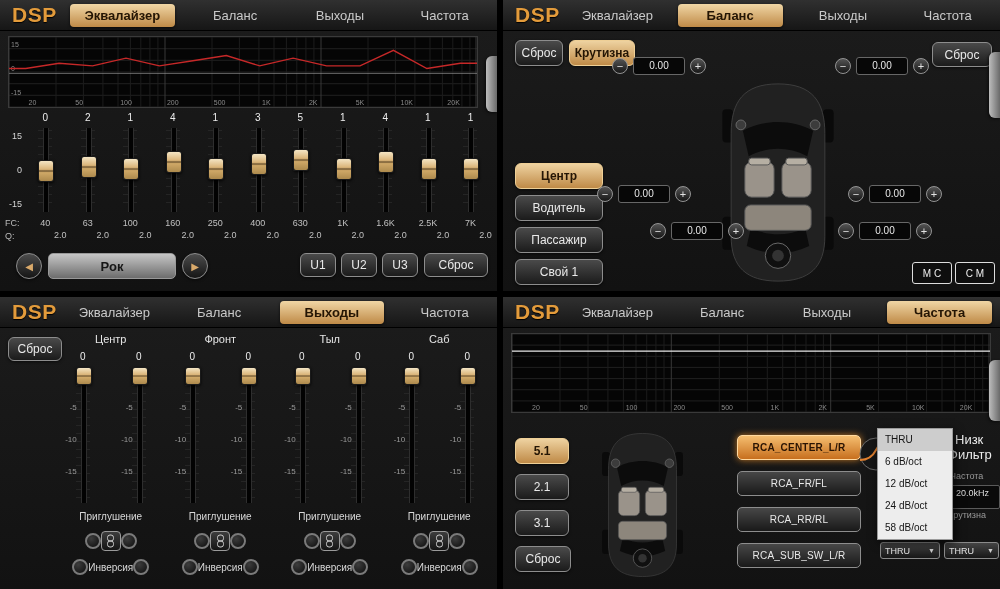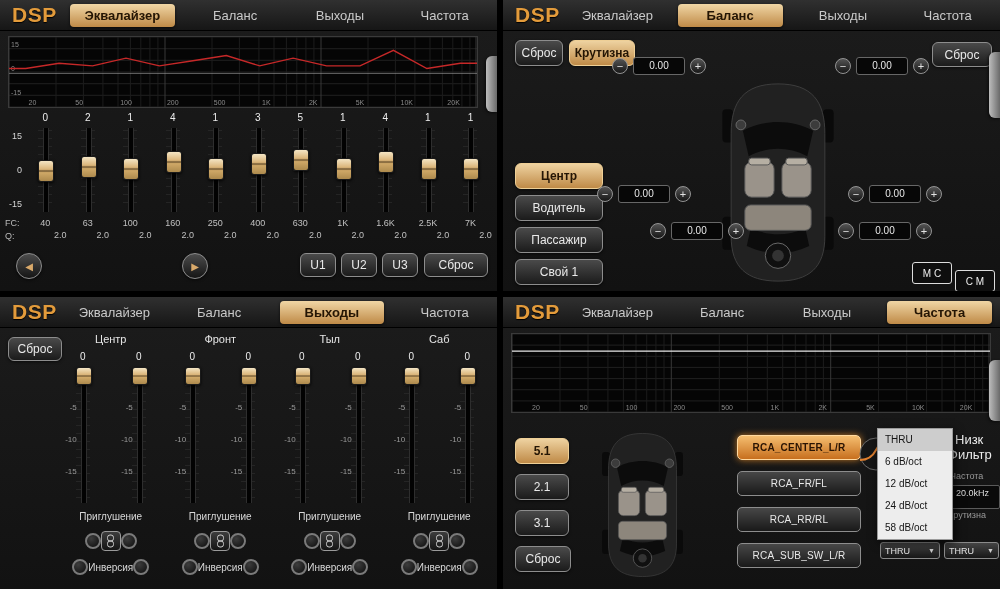--- a/index.html
+++ b/index.html
@@ -297,20 +297,21 @@
           <div class="track"></div>
           <div class="handle" style="top:29.5px"></div>
         </div>
         <div class="eq-fc">16K</div>
         <div class="eq-q">2.0</div>
       </div>
     </div>
   <div class="circle-btn" style="left:16px;top:253px">
     <span class="arrow">◀</span>
   </div>
+  <div class="preset" style="left:48px;top:253px">Рок</div>
   <div class="circle-btn" style="left:182px;top:253px">
     <span class="arrow">▶</span>
   </div>
   <div class="btn" style="left:300px;top:253px;width:36px;height:24px">U1</div>
   <div class="btn" style="left:341px;top:253px;width:36px;height:24px">U2</div>
   <div class="btn" style="left:382px;top:253px;width:36px;height:24px">U3</div>
   <div class="btn" style="left:424px;top:253px;width:64px;height:24px">Сброс</div>
 </div>
 
 <div class="panel" style="left:503px;top:0">
@@ -380,21 +381,21 @@
         <div class="vbox">0.00</div>
         <div class="rbtn">+</div>
       </div>
       <div class="vfield" style="left:335px;top:222px">
         <div class="rbtn">−</div>
         <div class="vbox">0.00</div>
         <div class="rbtn">+</div>
       </div>
     </div>
   <div class="outline-btn" style="left:409px;top:262px">M C</div>
-  <div class="outline-btn" style="left:452px;top:270px">C M</div>
+  <div class="outline-btn" style="left:452px;top:262px">C M</div>
   <div class="edge-handle" style="top:52px;height:66px"></div>
 </div>
 
 <div class="panel tall" style="left:0;top:297px">
   <div class="tabbar">
     <span class="logo">DSP</span>
     <div class="tabs">
       <span class="tab">Эквалайзер</span>
       <span class="tab">Баланс</span>
       <span class="tab active">Выходы</span>

